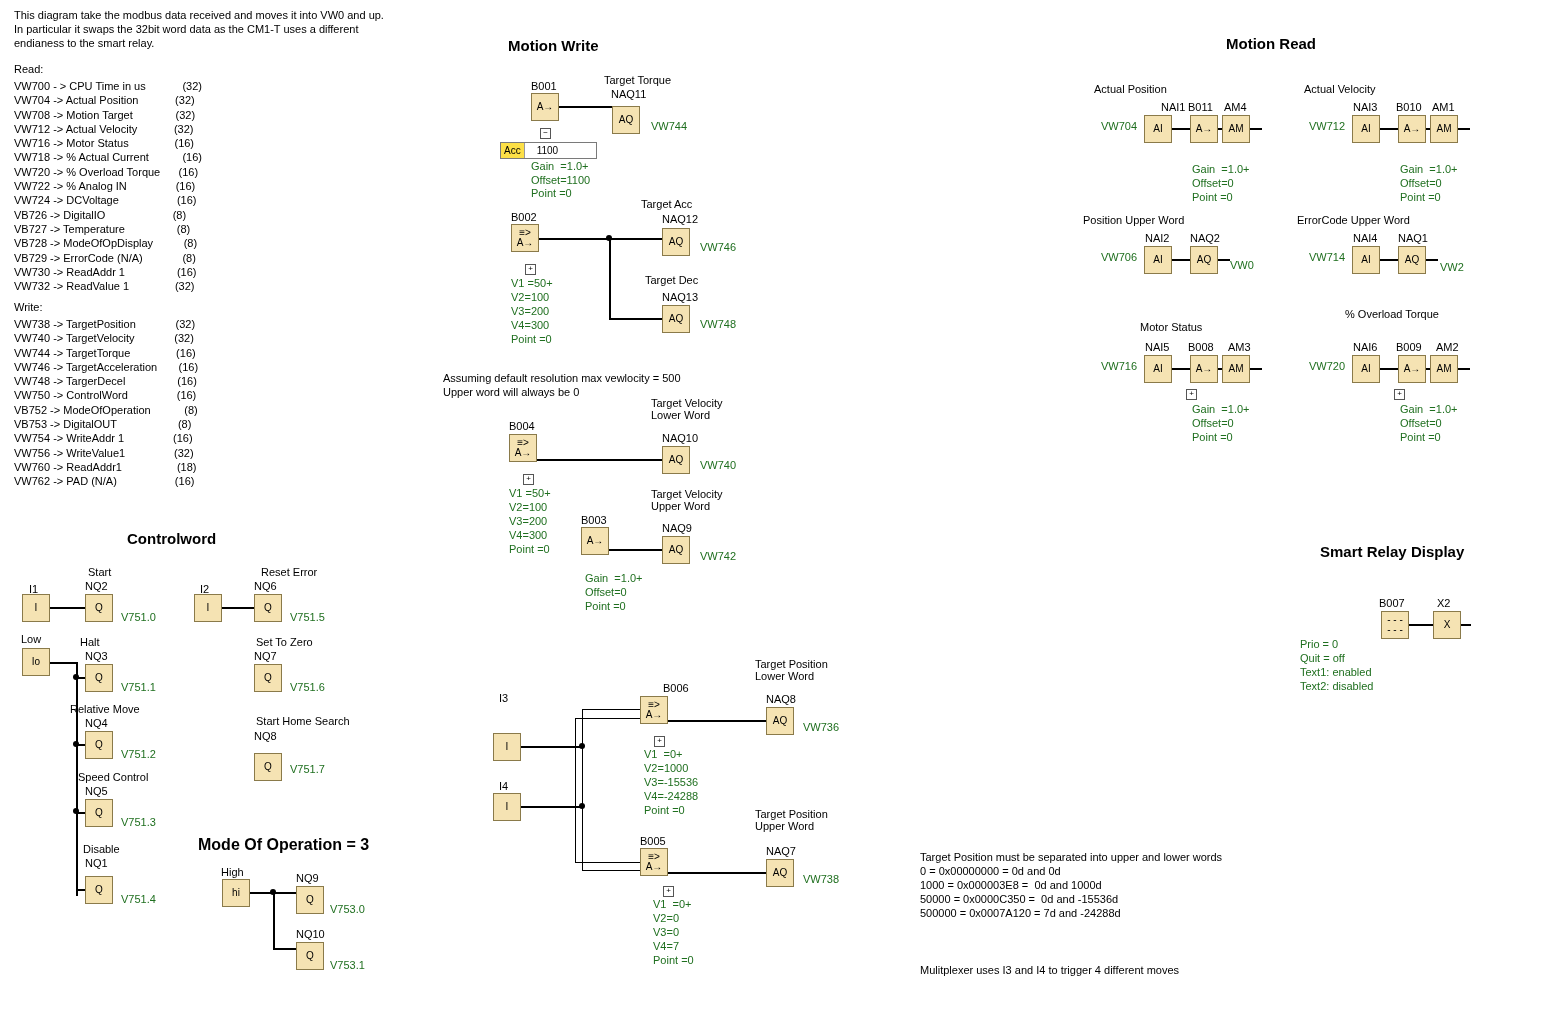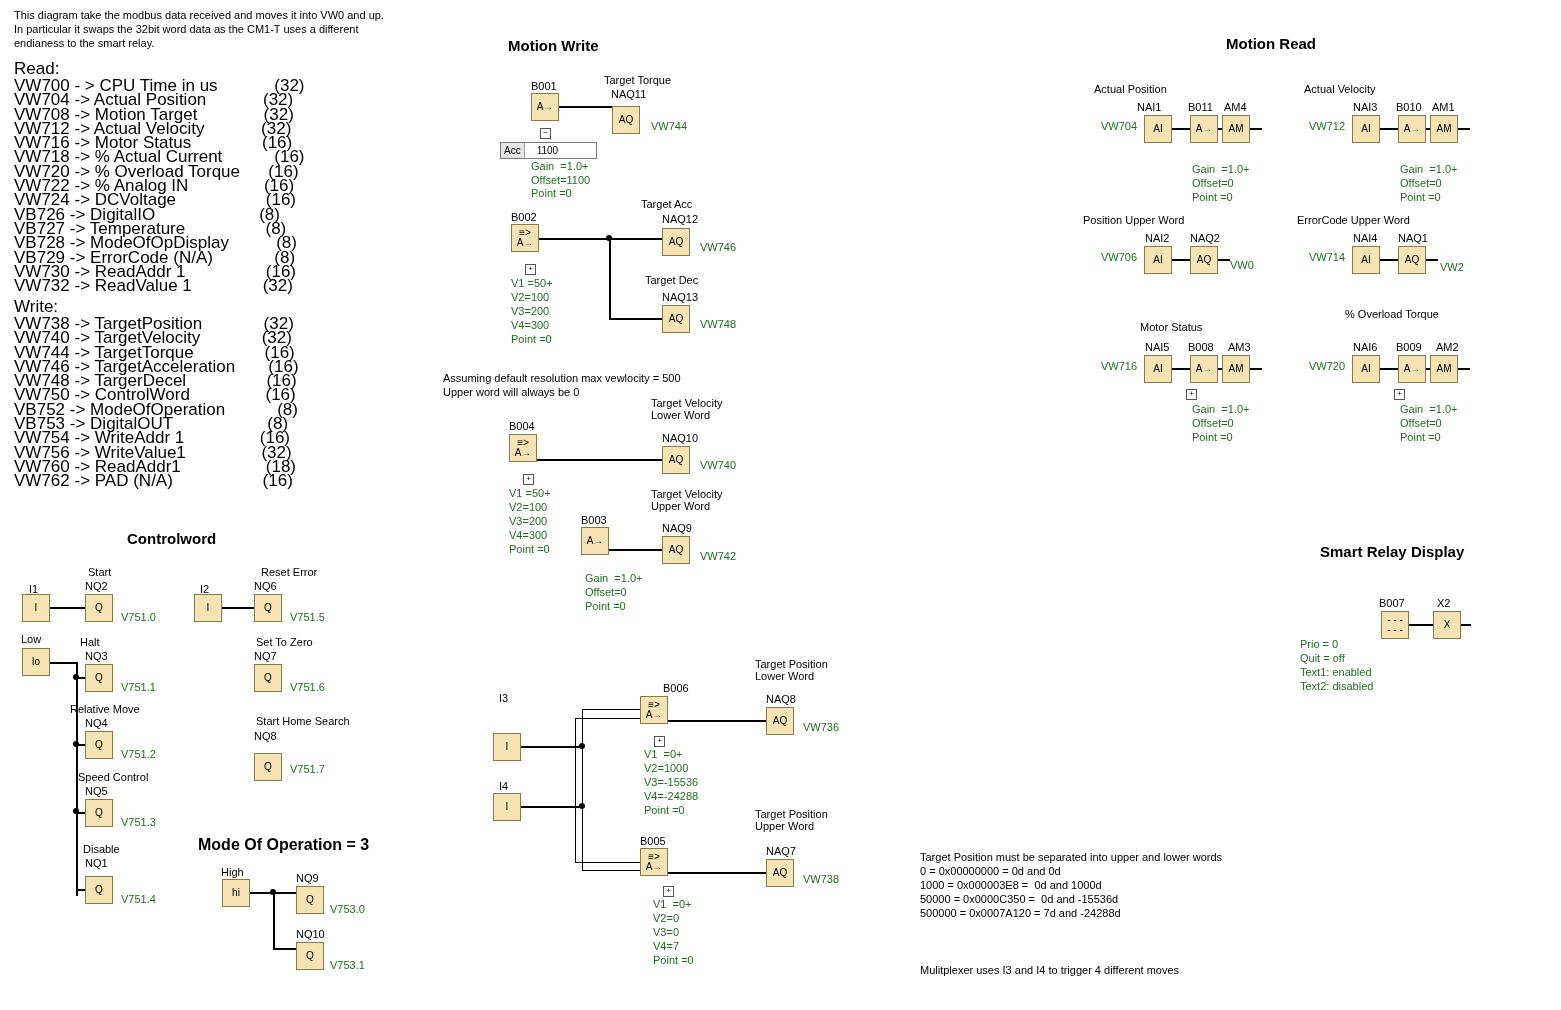--- a/index.html
+++ b/index.html
@@ -4,42 +4,42 @@
 <style>
   html,body{margin:0;padding:0;}
   body{
     width:1561px;height:1010px;position:relative;background:#ffffff;
     font-family:"Liberation Sans", sans-serif;
     font-size:11px;color:#000;
     overflow:hidden;
   }
   .abs{position:absolute;}
   .note{font-size:11px;line-height:14px;white-space:pre;}
-  .mono-list{font-size:17px;line-height:14.3px;white-space:pre;}
+  .mono-list{font-size:11px;line-height:14.3px;white-space:pre;}
   .title{font-size:15px;font-weight:bold;}
   .lbl{font-size:11px;white-space:pre;}
   .lbl-g{font-size:11px;color:#1f6f1f;white-space:pre;}
   .blk{
     position:absolute;background:#f5e3b3;border:1px solid #8a7a4a;
     width:28px;height:28px;box-sizing:border-box;
     display:flex;align-items:center;justify-content:center;
     font-size:11px;color:#000;
   }
   .blk .inner{line-height:10px;text-align:center;font-size:10px;white-space:pre;}
   .wire{position:absolute;background:#000;}
   .wireH{height:2px;}
   .wireV{width:2px;}
   .wire1{position:absolute;background:#000;}
   .h1{height:1px;}
   .v1{width:1px;}
   .dot{position:absolute;width:6px;height:6px;background:#000;border-radius:50%;}
   .plusbox{position:absolute;width:9px;height:9px;border:1px solid #555;background:#fff;
            font-size:8px;line-height:7px;text-align:center;color:#000;}
   .accbox{position:absolute;height:15px;border:1px solid #7a7a7a;background:#fff;display:flex;align-items:center;font-size:10px;}
-  .accbox .k{background:#e5e5e5;padding:0 3px;height:100%;display:flex;align-items:center;border-right:1px solid #9a9a9a;}
+  .accbox .k{background:#fde047;padding:0 3px;height:100%;display:flex;align-items:center;border-right:1px solid #9a9a9a;}
   .accbox .v{padding:0 12px;}
 </style>
 </head>
 <body>
 
 <div class="abs note" style="left:14px;top:8px;">This diagram take the modbus data received and moves it into VW0 and up.
 In particular it swaps the 32bit word data as the CM1-T uses a different
 endianess to the smart relay.</div>
 <div class="abs mono-list" style="left:14px;top:62px;font-weight:normal;">Read:</div>
 <div class="abs mono-list" style="left:14px;top:79px;" id="read-list">VW700 - &gt; CPU Time in us            (32)
@@ -225,21 +225,21 @@
 0 = 0x00000000 = 0d and 0d
 1000 = 0x000003E8 =  0d and 1000d
 50000 = 0x0000C350 =  0d and -15536d
 500000 = 0x0007A120 = 7d and -24288d</div>
 <div class="abs note" style="left:920px;top:963px;">Mulitplexer uses I3 and I4 to trigger 4 different moves</div>
 
 <div class="abs title" style="left:1226px;top:35px;">Motion Read</div>
 
 <div class="abs lbl" style="left:1094px;top:83px;">Actual Position</div>
 <div class="abs lbl-g" style="left:1101px;top:120px;">VW704</div>
-<div class="abs lbl" style="left:1121px;top:101px;padding-left:16px;">NAI1</div>
+<div class="abs lbl" style="left:1145px;top:101px;padding-left:16px;">NAI1</div>
 <div class="blk" style="left:1144px;top:115px;">
     <span class="inner">AI</span>
   </div>
 <div class="abs lbl" style="left:1188px;top:101px;">B011</div>
 <div class="blk" style="left:1190px;top:115px;">
     <span class="inner">A→</span>
   </div>
 <div class="abs lbl" style="left:1224px;top:101px;">AM4</div>
 <div class="blk" style="left:1222px;top:115px;">
     <span class="inner">AM</span>

